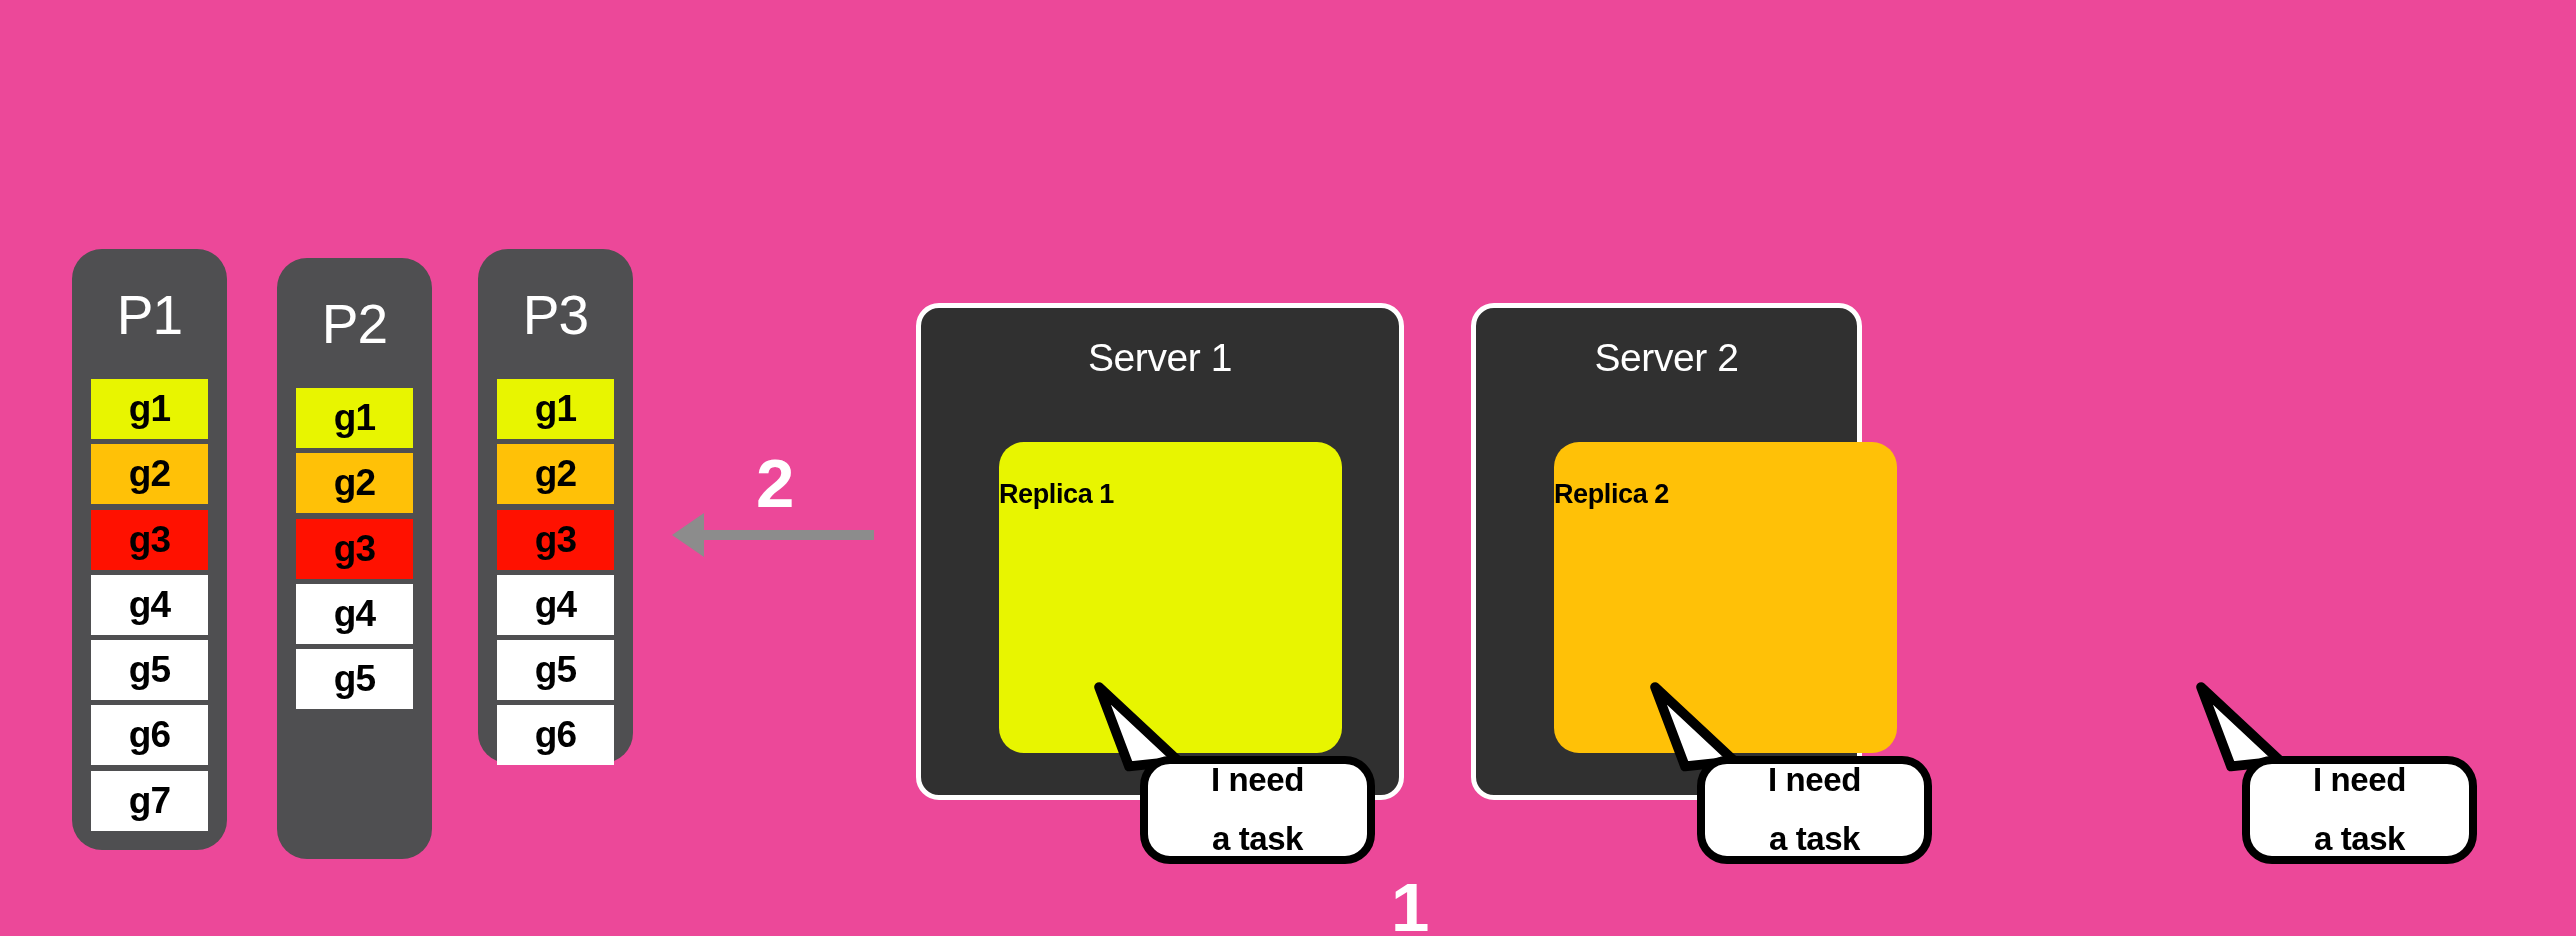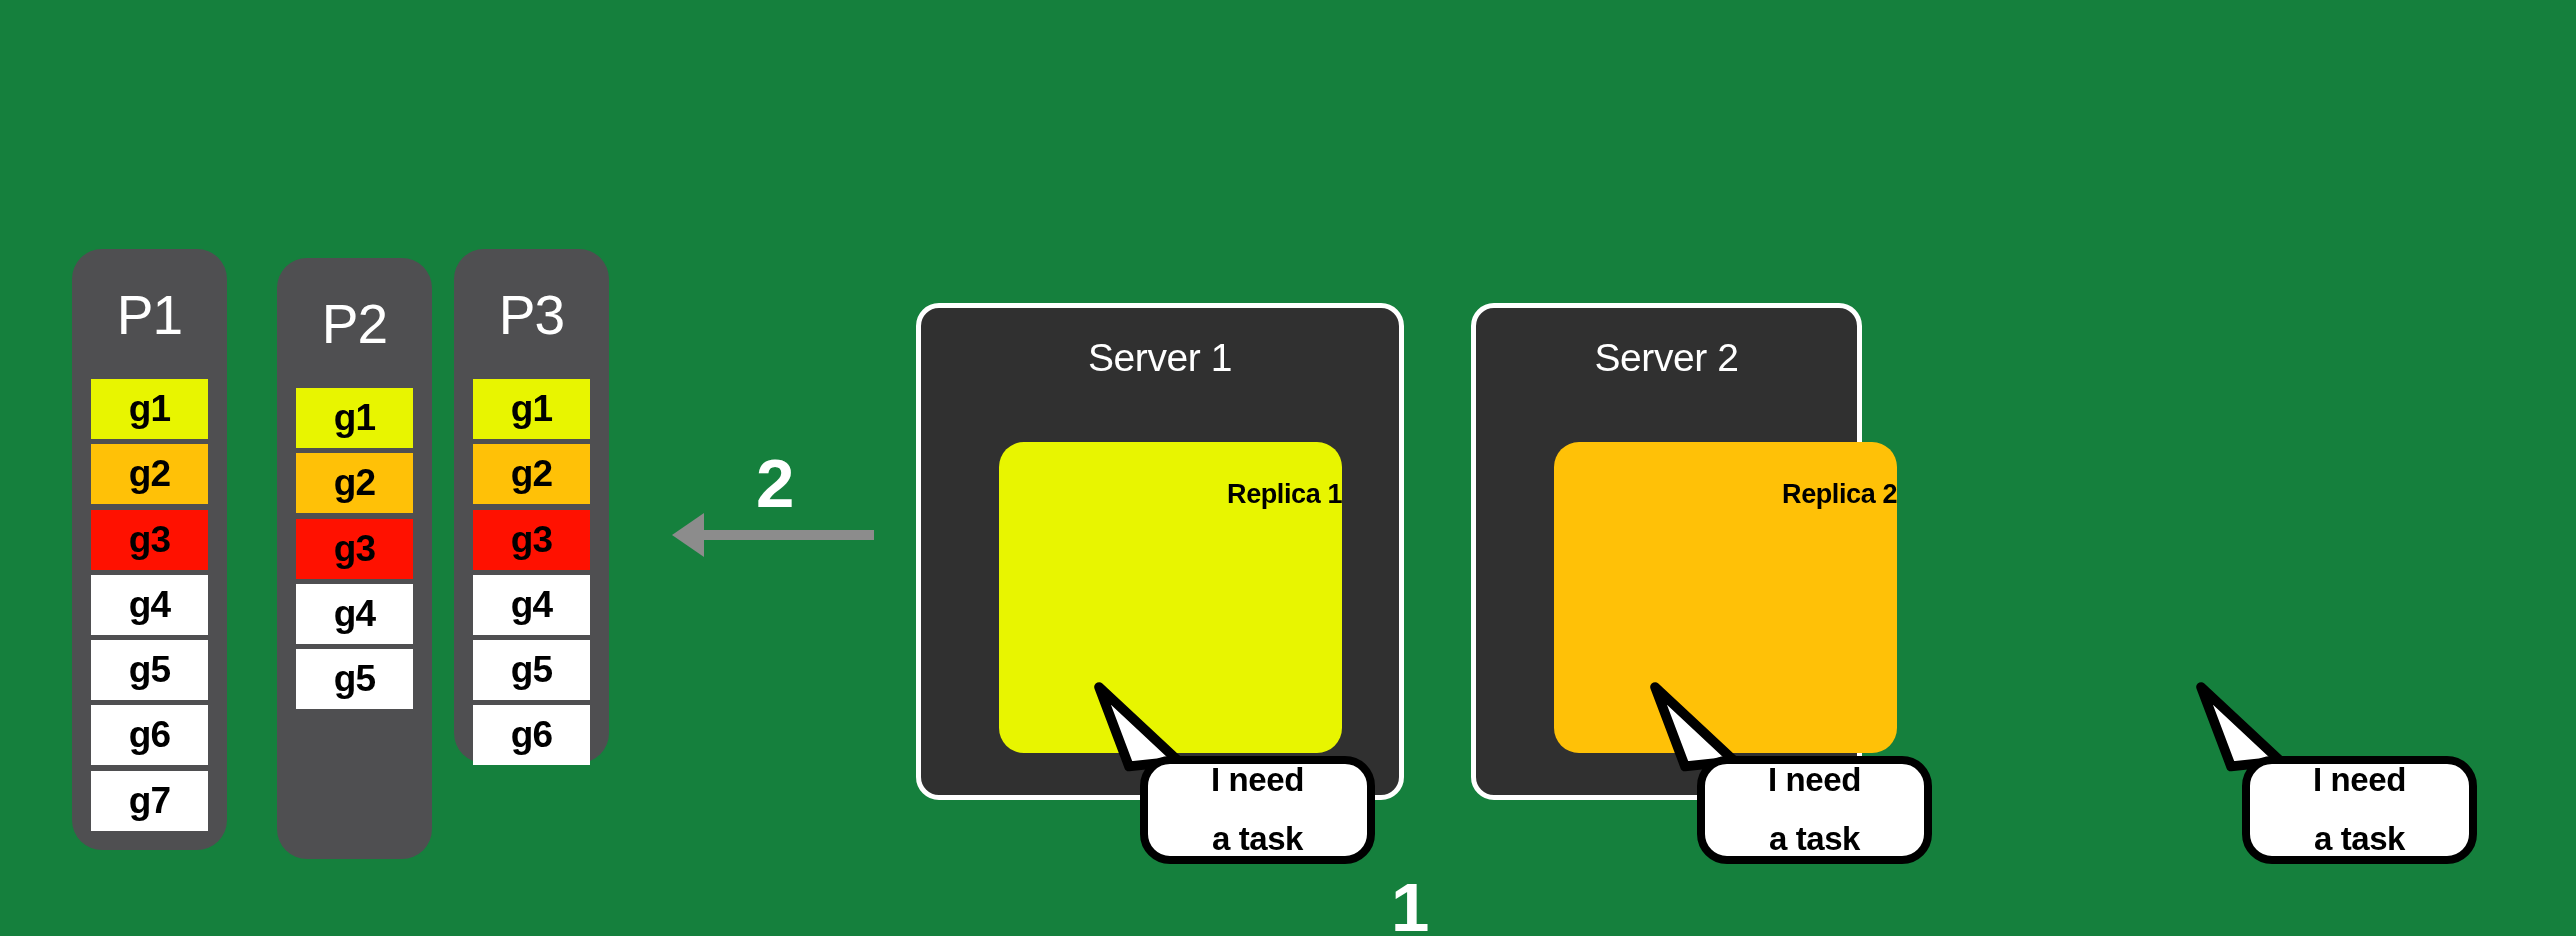--- a/index.html
+++ b/index.html
@@ -7,21 +7,21 @@
     padding: 0;
     background: #303030;
   }
   body {
     font-family: "Liberation Sans", sans-serif;
   }
   #canvas {
     position: relative;
     width: 2576px;
     height: 937px;
-    background: #15803d;
+    background: #ec4899;
     overflow: hidden;
   }
 
   
   .partition {
     position: absolute;
     background: #4F4F51;
     border-radius: 30px;
     box-sizing: border-box;
   }
@@ -97,21 +97,21 @@
   }
   .replica {
     position: absolute;
     border-radius: 25px;
   }
   .replica-label {
     position: absolute;
     top: 39px;
     left: 0;
     right: 0;
-    text-align: right;
+    text-align: left;
     color: #000000;
     font-size: 27px;
     font-weight: bold;
     letter-spacing: -0.4px;
     line-height: 1;
   }
 
   
   .bubble {
     position: absolute;
@@ -177,21 +177,21 @@
     <div class="partition-title">P2</div>
     <div class="cells">
       <div class="cell" style="background:#E8F500;">g1</div>
       <div class="cell" style="background:#FFC107;">g2</div>
       <div class="cell" style="background:#FF1100;">g3</div>
       <div class="cell" style="background:#FFFFFF;">g4</div>
       <div class="cell" style="background:#FFFFFF;">g5</div>
     </div>
   </div>
 
-  <div class="partition" style="left:454px; top:249px; width:155px; height:514px;">
+  <div class="partition" style="left:478px; top:249px; width:155px; height:514px;">
     <div class="partition-title">P3</div>
     <div class="cells">
       <div class="cell" style="background:#E8F500;">g1</div>
       <div class="cell" style="background:#FFC107;">g2</div>
       <div class="cell" style="background:#FF1100;">g3</div>
       <div class="cell" style="background:#FFFFFF;">g4</div>
       <div class="cell" style="background:#FFFFFF;">g5</div>
       <div class="cell" style="background:#FFFFFF;">g6</div>
     </div>
   </div>

